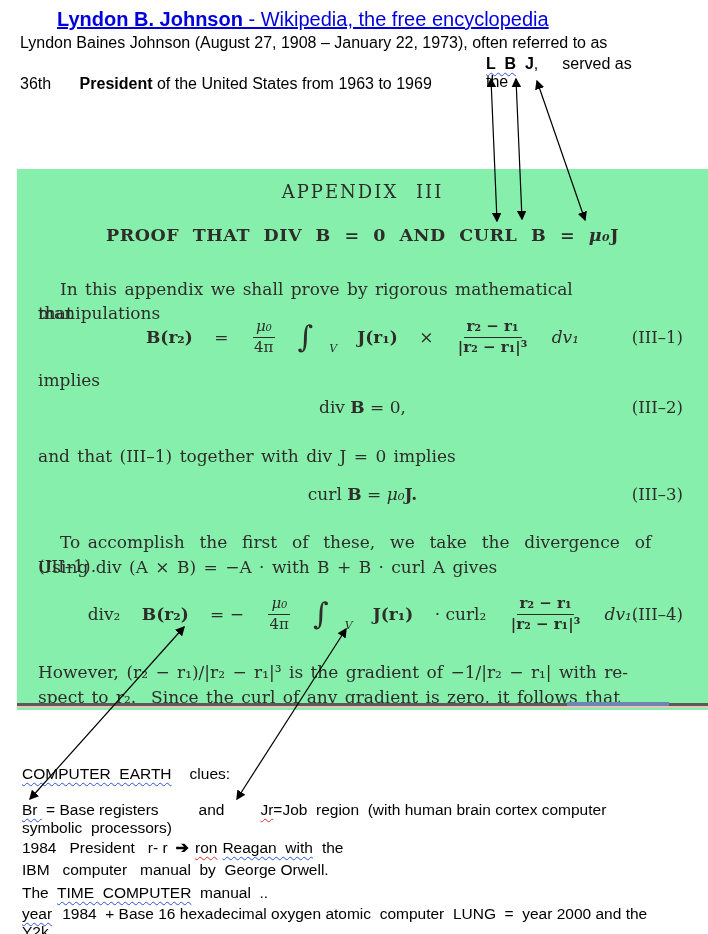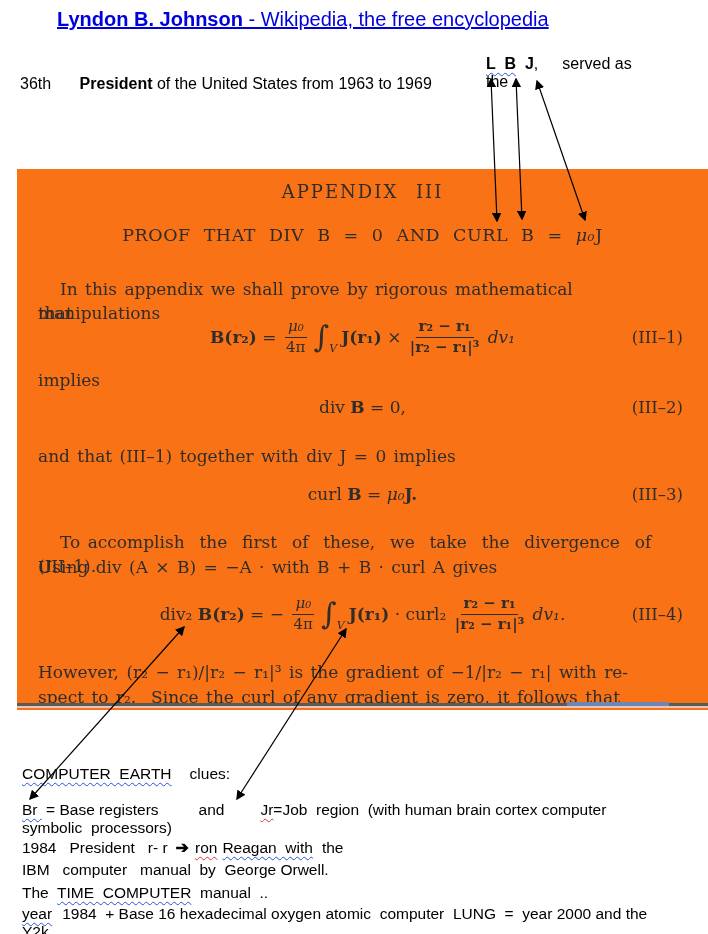--- a/index.html
+++ b/index.html
@@ -45,39 +45,39 @@
     text-decoration-style: wavy;
     text-decoration-color: #e03030;
     text-decoration-thickness: 1px;
     text-underline-offset: 3px;
   }
 
   
   .scan {
     left: 17px; top: 169px;
     width: 691px; height: 541px;
-    background: #f97316;
+    background: #86efac;
     font-family: "DejaVu Serif", serif;
     color: #2f2d2a;
   }
   .scan-center { left: 0; width: 100%; text-align: center; }
   .appendix-h { top: 12px; font-size: 18px; letter-spacing: 2px; word-spacing: 10px; }
-  .proof-h { top: 56px; font-size: 17.5px; font-weight: normal; letter-spacing: 0.5px; word-spacing: 7px; }
+  .proof-h { top: 56px; font-size: 17.5px; font-weight: bold; letter-spacing: 0.5px; word-spacing: 7px; }
   .scan-par { left: 21px; right: 10px; font-size: 17px; line-height: 24px; white-space: pre-wrap; word-spacing: 2px; }
   .indent { text-indent: 22px; }
   .ital { font-style: italic; }
   .vec { font-weight: bold; }
 
   .eq {
     left: 0; width: 100%;
     display: flex; justify-content: center; align-items: center;
     font-size: 17px;
   }
   .eq span { white-space: pre; }
-  .eq-tall { height: 56px; }
+  .eq-tall { height: 56px; gap: 16px; }
   .eq-line { height: 24px; }
   .eq-label {
     position: absolute; right: 25px; top: 50%;
     transform: translateY(-50%);
     font-size: 16.5px;
   }
   .frac {
     display: inline-flex; flex-direction: column; align-items: center;
     line-height: 1.15; font-size: 15px; margin: 0 3px;
   }
@@ -108,20 +108,21 @@
   
   .arrows-overlay { left: 0; top: 0; pointer-events: none; }
 </style>
 </head>
 <body>
 
 <div id="page">
 
   <div class="abs hdr-title"><span class="t-bold">Lyndon B. Johnson</span><span> - Wikipedia, the free encyclopedia</span></div>
 
+  <div class="abs hdr-line hdr-line1">Lyndon Baines Johnson (August 27, 1908 – January 22, 1973), often referred to as</div>
 
   <div class="abs lbj-line"><span class="initials wavy-b">L  B</span><span class="j-init">J</span><span>,</span><span class="served">served as the</span></div>
 
   <div class="abs hdr-line hdr-line3"><span>36th </span><span class="b">President</span><span> of the United States from 1963 to 1969</span></div>
 
   <div class="abs scan">
 
     <div class="abs scan-center appendix-h">APPENDIX  III</div>
 
     <div class="abs scan-center proof-h"><span>PROOF  THAT  DIV  B = 0  AND  CURL  B = </span><span class="ital">μ₀</span><span>J</span></div>

